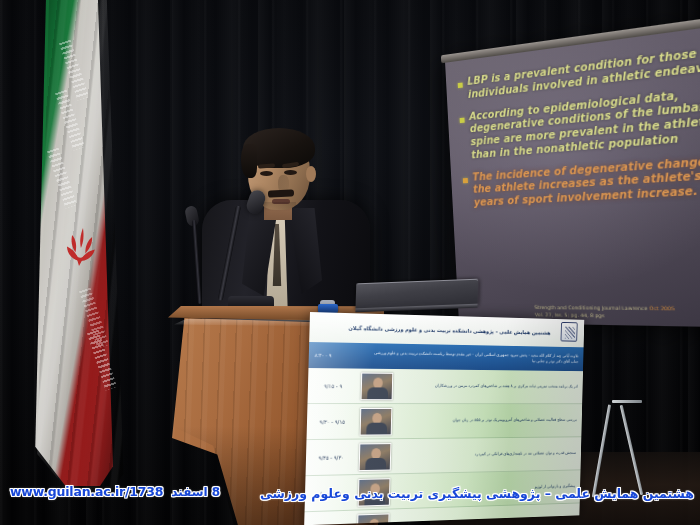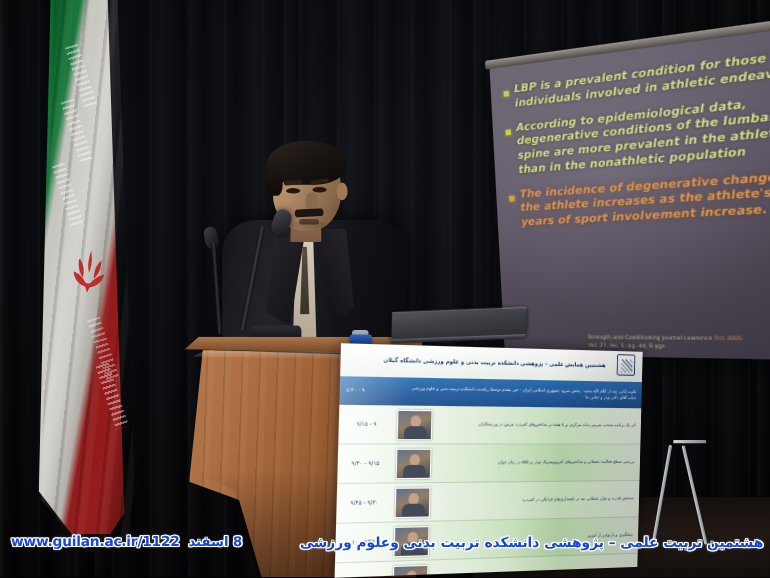--- a/index.html
+++ b/index.html
@@ -585,20 +585,20 @@
       <span class="photo">
         <span class="ph-head"></span>
 
       </span>
       <span class="txt">تفکر، شکل گیری و تحول علمی در دانشکده تربیت بدنی و علوم ورزشی</span>
     </div>
   </div>
 
   <div class="caption-left">
     <span class="cap-txt">8 اسفند</span>
-    <span class="cap-txt url">www.guilan.ac.ir/1122</span>
+    <span class="cap-txt url">www.guilan.ac.ir/1738</span>
   </div>
 
   <div class="caption-right">
-    <span class="cap-txt title">هشتمین تربیت علمی – پژوهشی دانشکده تربیت بدنی وعلوم ورزشی</span>
+    <span class="cap-txt title">هشتمین همایش علمی – پژوهشی پیشگیری تربیت بدنی وعلوم ورزشی</span>
   </div>
 
 </div>
 
 </body></html>

